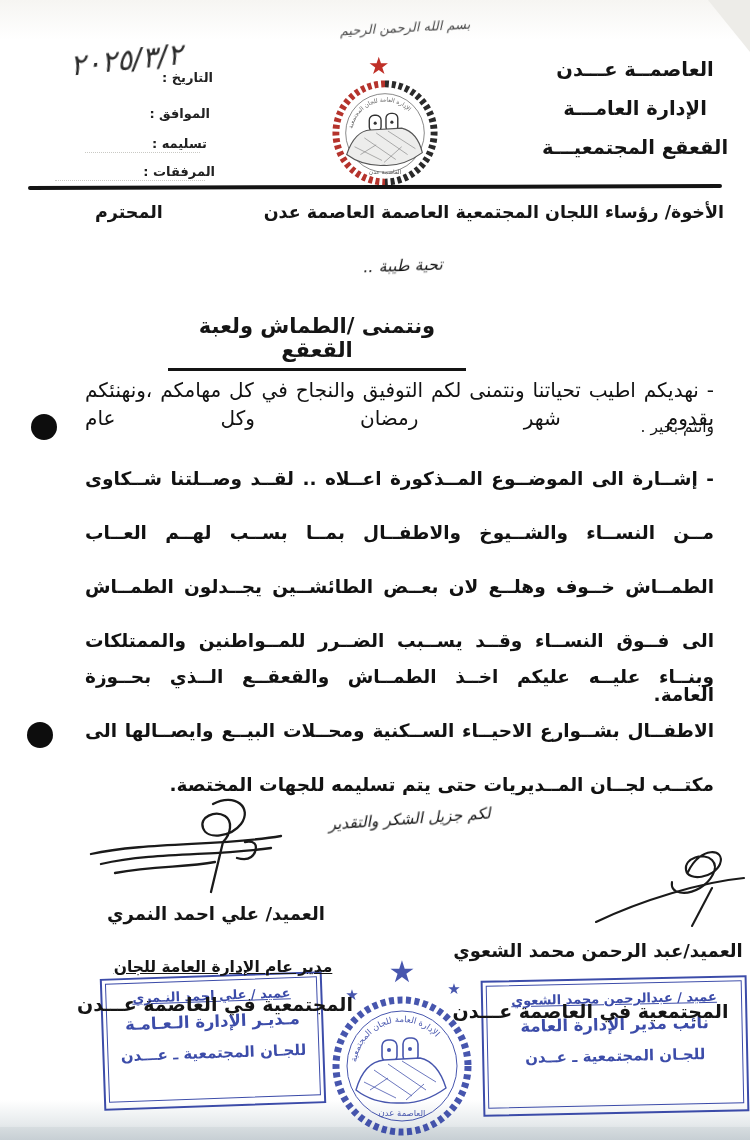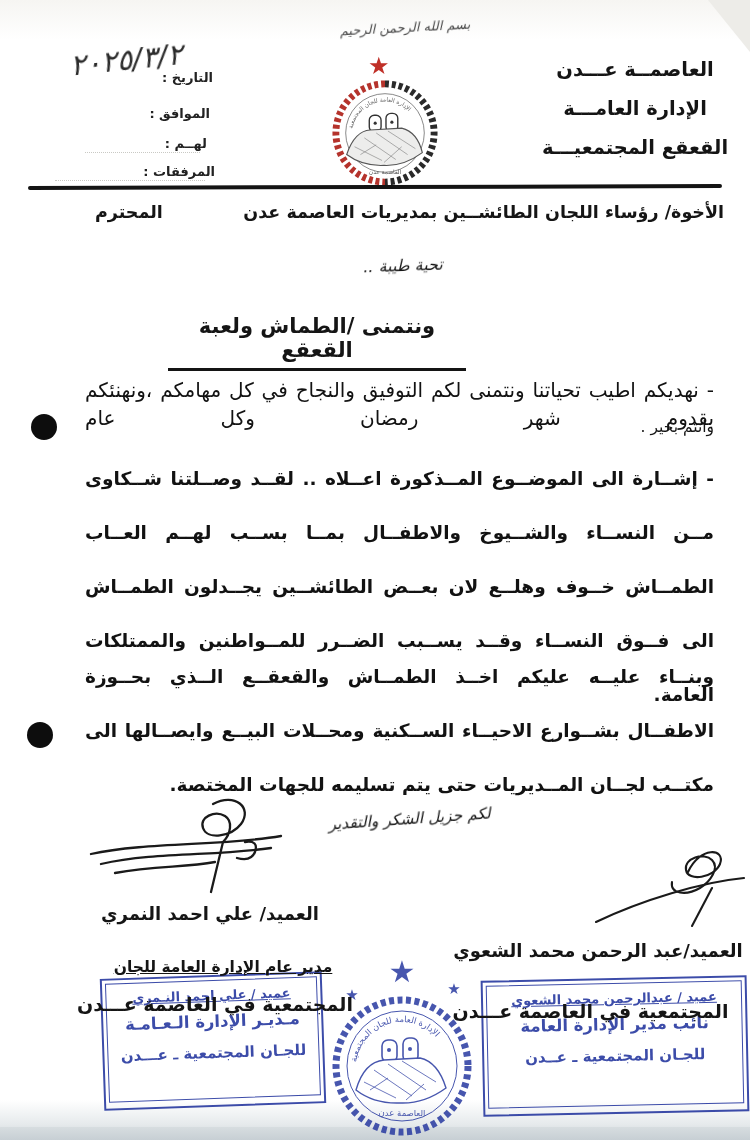--- a/index.html
+++ b/index.html
@@ -41,21 +41,21 @@
   .p2{top:452px;font-size:18.5px;font-weight:bold;line-height:54px;}
   .p3{top:650px;font-size:18.5px;font-weight:bold;line-height:54px;}
   .closing-note{top:810px;left:312px;width:195px;text-align:center;font-size:15.5px;
     transform:rotate(-4deg);filter:blur(.25px);font-style:italic;}
   
   .sig{z-index:4;}
   .sig-left{top:790px;left:85px;}
   .sig-right{top:838px;left:592px;}
   .name{font-weight:bold;font-size:18px;text-align:center;z-index:5;}
   .name-right{top:940px;left:448px;width:300px;}
-  .name-left{top:903px;left:90px;width:240px;}
+  .name-left{top:903px;left:96px;width:240px;}
   .title1{font-weight:bold;font-size:15.5px;text-align:center;text-decoration:underline;z-index:6;}
   .title2{font-weight:bold;font-size:19px;text-align:center;z-index:6;}
   .t1-right{top:966px;left:452px;width:295px;}
   .t2-right{top:1000px;left:438px;width:305px;}
   .t1-left{top:958px;left:88px;width:270px;}
   .t2-left{top:993px;left:65px;width:300px;}
   
   .stamp-box{border:2.5px solid #2c3da2;color:#2c3da2;z-index:3;opacity:.92;}
   .stamp-inner{margin:3px;border:1.5px solid #2c3da2;height:calc(100% - 9px);text-align:center;direction:rtl;padding-top:7px;box-sizing:border-box;}
   .stamp-left{top:975px;left:102px;width:218px;height:128px;transform:rotate(-2deg);}
@@ -100,30 +100,30 @@
   </svg>
 
   <div class="abs org-block rtl">
     <div>العاصمــة عـــدن</div>
     <div>الإدارة العامـــة</div>
     <div>القعقع المجتمعيـــة</div>
   </div>
 
   <div class="abs meta-label rtl m-date">التاريخ :</div>
   <div class="abs meta-label rtl m-agreed">الموافق :</div>
-  <div class="abs meta-label rtl m-number">لهــم :</div>
+  <div class="abs meta-label rtl m-number">تسليمه :</div>
   <div class="abs meta-label rtl m-attach">المرفقات :</div>
   <div class="abs blankline bl1"></div>
   <div class="abs blankline bl2"></div>
   <div class="abs hand-date rtl">٢٠٢٥/٣/٢</div>
 
   <div class="abs divider"></div>
 
   <div class="abs addressee-row rtl">
-    <span>الأخوة/ رؤساء اللجان الطائشــين بمديريات العاصمة عدن</span>
+    <span>الأخوة/ رؤساء اللجان المجتمعية العاصمة العاصمة عدن</span>
     <span>المحترم</span>
   </div>
 
   <div class="abs greeting rtl">تحية طيبة ..</div>
 
   <div class="abs subject rtl">ونتمنى /الطماش ولعبة القعقع</div>
 
   <div class="abs body-par p1a rtl">- نهديكم اطيب تحياتنا ونتمنى لكم التوفيق والنجاح في كل مهامكم ،ونهنئكم بقدوم شهر رمضان وكل عام</div>
   <div class="abs p1b rtl">وانتم بخير .</div>
   <div class="abs body-par p3 rtl">وبنــاء عليــه عليكم اخــذ الطمــاش والقعقــع الــذي بحــوزة الاطفــال بشــوارع الاحيــاء الســكنية ومحــلات البيــع وايصــالها الى مكتــب لجــان المــديريات حتى يتم تسليمه للجهات المختصة.</div>

